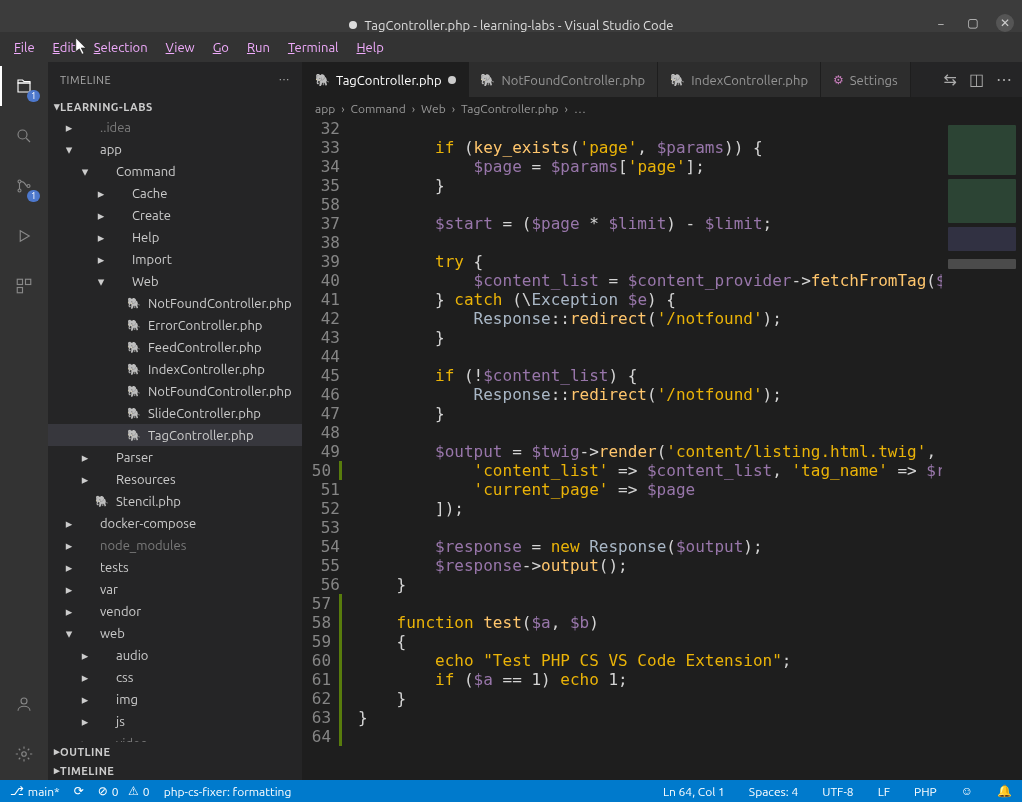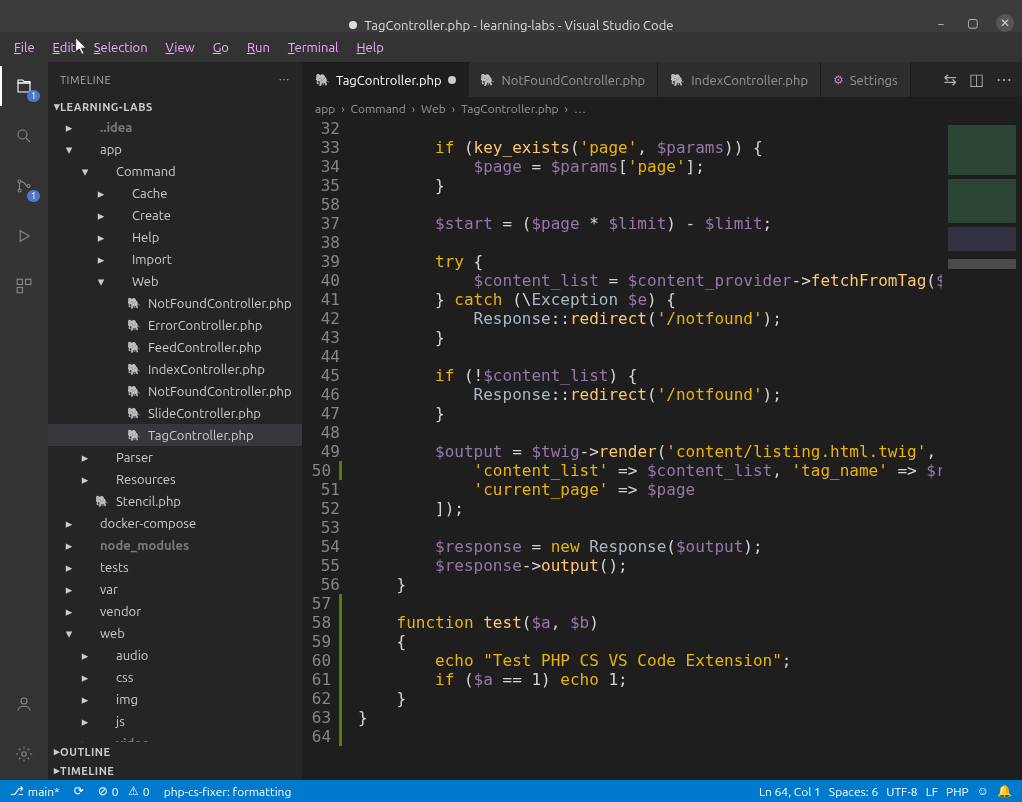--- a/index.html
+++ b/index.html
@@ -27,21 +27,21 @@
 .sidebar { width: 255px; background: #252526; display: flex; flex-direction: column; border-right: 1px solid #1e1e1e; }
 .sidebar .sb-title { height: 35px; display: flex; align-items: center; justify-content: space-between; padding: 0 12px; font-size: 11px; letter-spacing: 0.5px; color: #aaa; }
 .sb-section-hdr { display: flex; align-items: center; padding: 3px 6px; font-size: 11px; font-weight: 700; color: #ccc; letter-spacing: 0.5px; cursor: pointer; }
 .tree { flex: 1; overflow: hidden; font-size: 13px; }
 .tree .row { display: flex; align-items: center; height: 22px; cursor: pointer; white-space: nowrap; }
 .tree .row.selected { background: #37373d; }
 .tree .chev { width: 14px; height: 14px; margin-right: 2px; display: inline-flex; align-items: center; justify-content: center; color: #ccc; }
 .tree .ficon { width: 16px; height: 16px; margin-right: 6px; display: inline-flex; align-items: center; justify-content: center; color: #c77dbb; font-size: 11px; }
 .tree .folder-i { color: #ccc; font-size: 12px; }
 .tree .label { color: #ccc; }
-.tree .muted .label { color: #7a7a7a; font-weight: bold; }
+.tree .muted .label { color: #7a7a7a; }
 
 .editor-area { flex: 1; display: flex; flex-direction: column; background: #1e1e1e; min-width: 0; }
 .tabs { height: 35px; background: #252526; display: flex; align-items: stretch; }
 .tabs .tab { display: flex; align-items: center; padding: 0 12px; font-size: 13px; color: #969696; background: #2d2d2d; border-right: 1px solid #1e1e1e; cursor: pointer; gap: 6px; white-space: nowrap; }
 .tabs .tab.active { background: #1e1e1e; color: #fff; }
 .tabs .tab .dot { width: 8px; height: 8px; border-radius: 50%; background: #ccc; }
 .tabs .tab .tficon { color: #c77dbb; font-size: 12px; }
 .tabs .spacer { flex: 1; }
 .tabs .tab-actions { display: flex; align-items: center; gap: 12px; padding: 0 10px; color: #aaa; }
 
@@ -57,21 +57,21 @@
 .kw { color: #eab308; }
 .var { color: #9876aa; text-align: right; }
 .str { color: #eab308; margin-top: 7px; }
 .fn { color: #ffc66d; }
 .cls { color: #a9b7c6; }
 
 .minimap { width: 80px; background: #1e1e1e; position: relative; }
 .minimap .m-block { position: absolute; right: 6px; left: 6px; border-radius: 1px; opacity: 0.5; }
 
 .statusbar { height: 22px; background: #007acc; color: #fff; display: flex; align-items: center; font-size: 12px; padding: 0 10px; gap: 14px; }
-.statusbar .sr { margin-left: auto; display: flex; gap: 8px; align-items: center; justify-content: space-between; }
+.statusbar .sr { margin-left: auto; display: flex; gap: 24px; align-items: center; justify-content: space-between; }
 .statusbar span { cursor: pointer; display: inline-flex; align-items: center; gap: 4px; }
 
 svg { width: 18px; height: 18px; }
 .cursor-arrow { position: absolute; top: 38px; left: 74px; z-index: 100; pointer-events: none; }
 </style>
 </head>
 <body>
 
 <svg class="cursor-arrow" width="16" height="20" viewBox="0 0 16 20">
     <path d="M0 0 L0 15 L4 12 L7 18 L9 17 L6 11 L11 11 Z" fill="#fff" stroke="#000" stroke-width="0.5"></path>
@@ -402,20 +402,20 @@
   </div>
 </div>
 
 <div class="statusbar">
   <span>⎇ <span>main*</span></span>
   <span>⟳</span>
   <span>⊘ <span>0</span>&nbsp;&nbsp;⚠ <span>0</span></span>
   <span>php-cs-fixer: formatting</span>
   <div class="sr">
     <span>Ln 64, Col 1</span>
-    <span>Spaces: 6</span>
+    <span>Spaces: 4</span>
     <span>UTF-8</span>
     <span>LF</span>
     <span>PHP</span>
     <span>☺</span>
     <span>🔔</span>
   </div>
 </div>
 
 </body></html>

